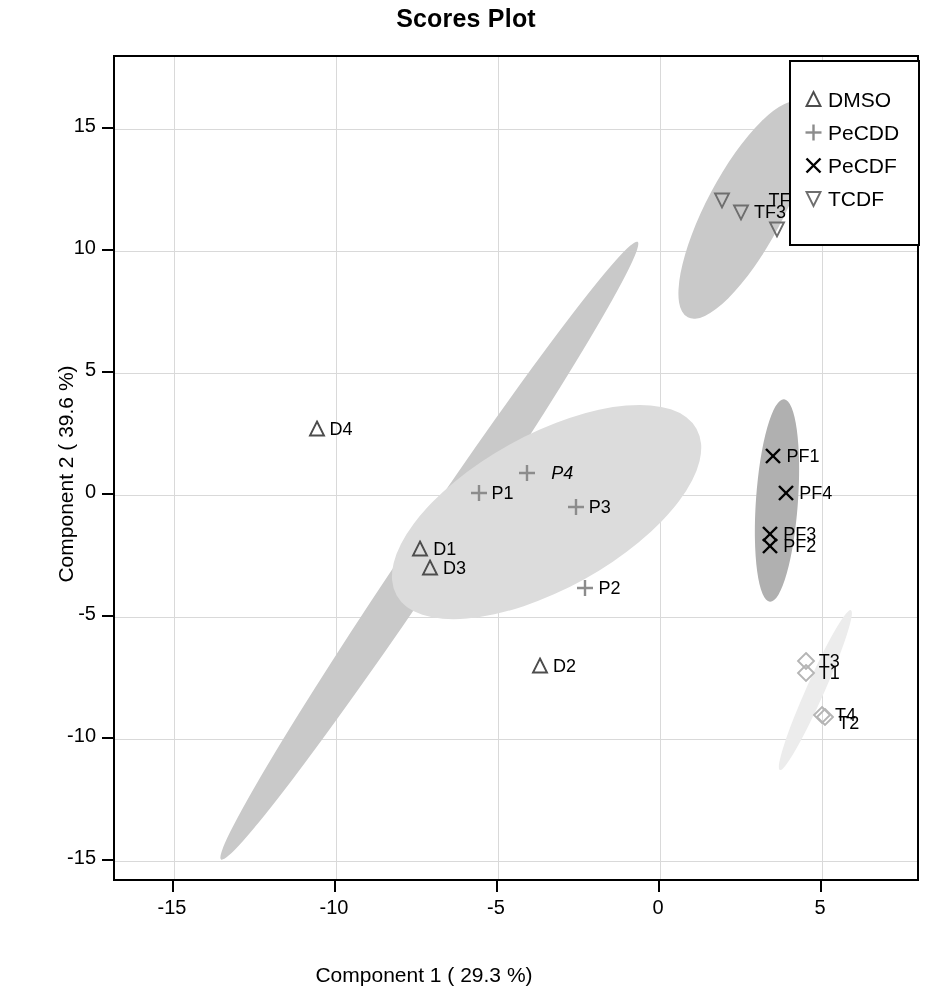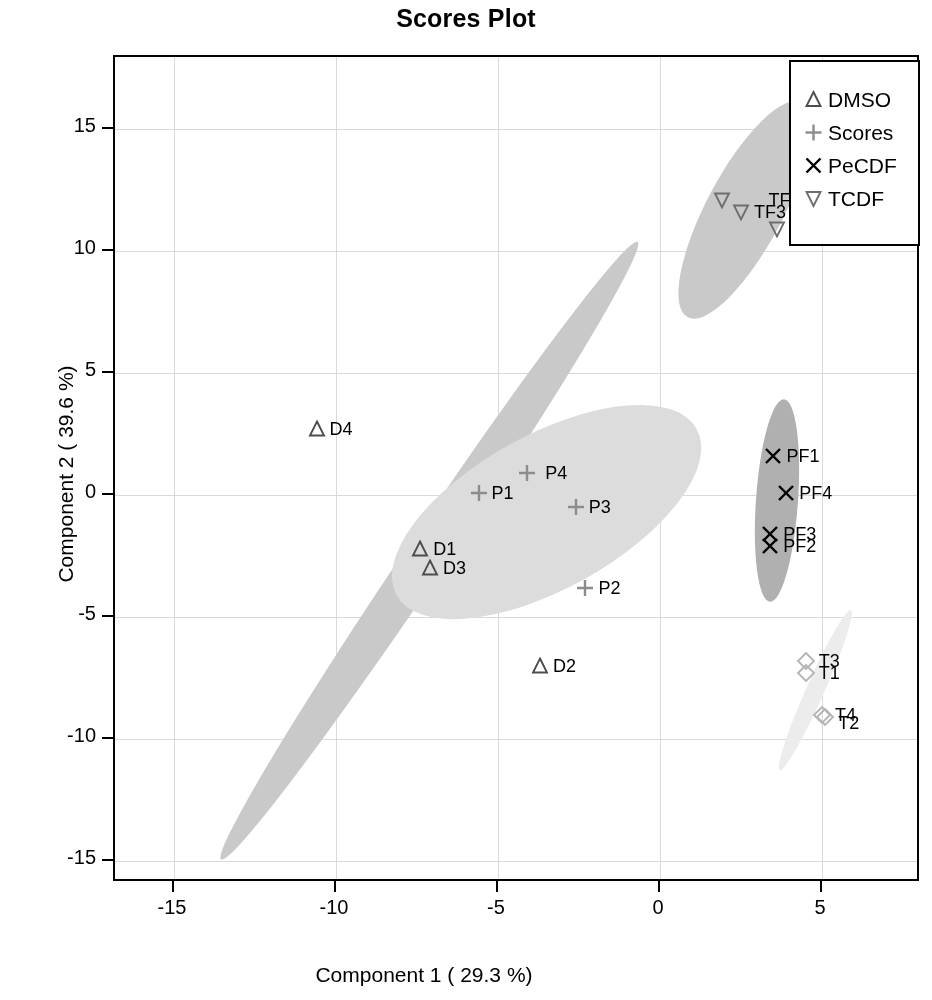--- a/index.html
+++ b/index.html
@@ -155,21 +155,21 @@
               </svg></span>
             <span class="mlabel" style="left: 13px; top: 0px;">P1</span>
           </div>
           <div class="marker" style="left: 412.16px; top: 416.04px;">
             <span class="msym"><svg width="19" height="19" viewBox="0 0 19 19">
                 <g>
                   <line x1="9.5" y1="1.5" x2="9.5" y2="17.5" stroke="#8c8c8c" stroke-width="2.4"></line>
                   <line x1="1.5" y1="9.5" x2="17.5" y2="9.5" stroke="#8c8c8c" stroke-width="2.4"></line>
                 </g>
               </svg></span>
-            <span class="mlabel" style="left: 18px; top: 0px;">P4</span>
+            <span class="mlabel" style="left: 24px; top: 0px; font-style: italic;">P4</span>
           </div>
           <div class="marker" style="left: 460.76px; top: 450.2px;">
             <span class="msym"><svg width="19" height="19" viewBox="0 0 19 19">
                 <g>
                   <line x1="9.5" y1="1.5" x2="9.5" y2="17.5" stroke="#8c8c8c" stroke-width="2.4"></line>
                   <line x1="1.5" y1="9.5" x2="17.5" y2="9.5" stroke="#8c8c8c" stroke-width="2.4"></line>
                 </g>
               </svg></span>
             <span class="mlabel" style="left: 13px; top: 0px;">P3</span>
           </div>
@@ -275,21 +275,21 @@
       </div>
       <div class="leg-row">
         <span class="leg-sym">
           <svg width="19" height="19" viewBox="0 0 19 19">
             <g>
               <line x1="9.5" y1="1.5" x2="9.5" y2="17.5" stroke="#8c8c8c" stroke-width="2.4"></line>
               <line x1="1.5" y1="9.5" x2="17.5" y2="9.5" stroke="#8c8c8c" stroke-width="2.4"></line>
             </g>
           </svg>
         </span>
-        <span class="leg-txt">Scores</span>
+        <span class="leg-txt">PeCDD</span>
       </div>
       <div class="leg-row">
         <span class="leg-sym">
           <svg width="19" height="19" viewBox="0 0 19 19">
             <g>
               <line x1="2.5" y1="2.5" x2="16.5" y2="16.5" stroke="#000000" stroke-width="2.4"></line>
               <line x1="16.5" y1="2.5" x2="2.5" y2="16.5" stroke="#000000" stroke-width="2.4"></line>
             </g>
           </svg>
         </span>

